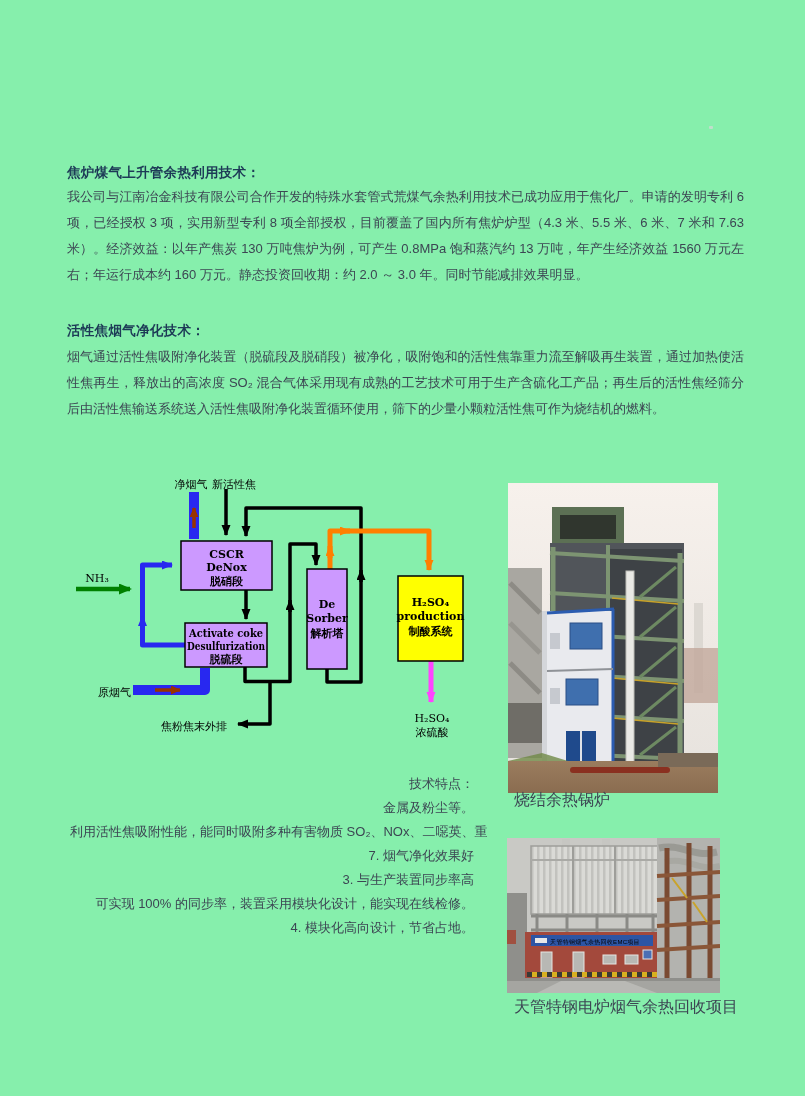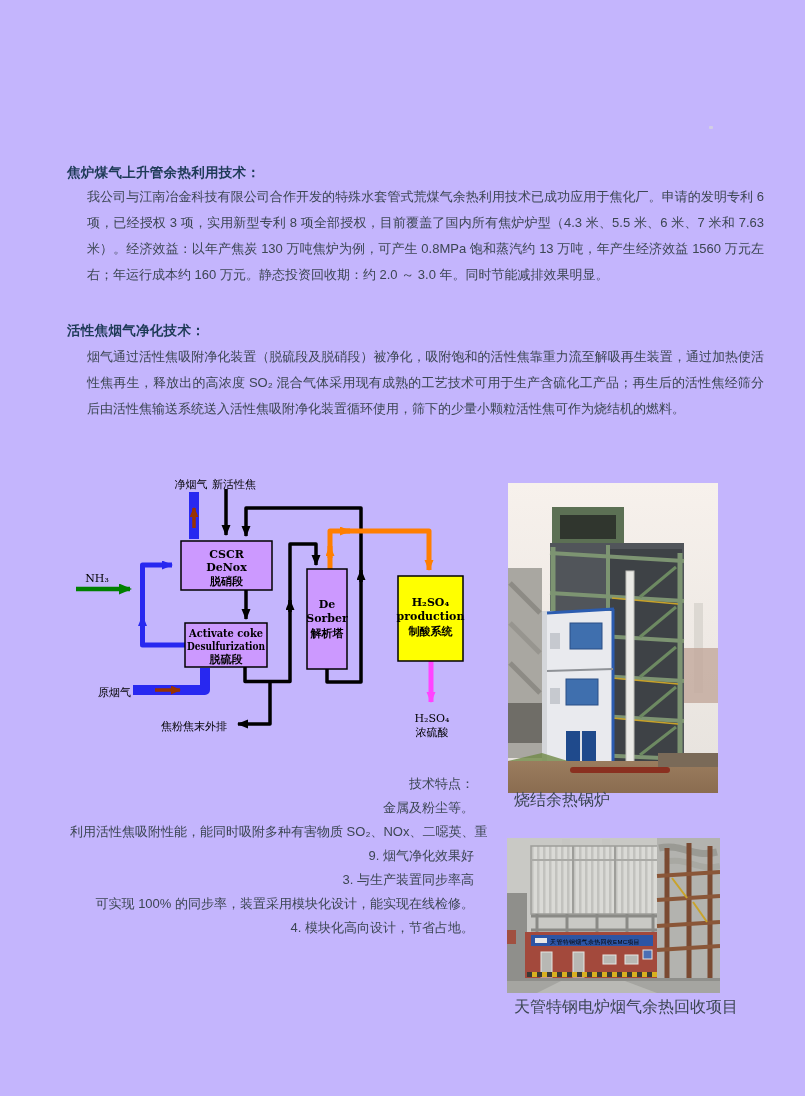--- a/index.html
+++ b/index.html
@@ -1,21 +1,21 @@
 <!DOCTYPE html>
 <html><head>
 <meta charset="utf-8">
 <style>
   html,body{margin:0;padding:0;background:#ffffff;}
-  .page{position:relative;width:805px;height:1096px;background:#c4b5fd;overflow:hidden;
+  .page{position:relative;width:805px;height:1096px;background:#86efac;overflow:hidden;
         font-family:"Liberation Sans","DejaVu Sans",sans-serif;}
   .heading{position:absolute;left:67px;font-size:13.5px;font-weight:bold;color:#1d3a56;
            letter-spacing:.3px;line-height:20px;}
   .para{position:absolute;left:67px;width:677px;font-size:13px;line-height:26px;
-        color:#3c4653;text-align:justify;margin-left:20px;}
+        color:#3c4653;text-align:justify;}
   .tech{position:absolute;left:70px;top:772px;width:404px;font-size:13px;color:#3c4653;}
   .tech div{height:24px;line-height:24px;white-space:nowrap;text-align:right;}
   .caption{position:absolute;left:514px;font-size:16px;color:#3c4653;line-height:16px;}
   .photo{position:absolute;display:block;}
   .diagram{position:absolute;left:64px;top:470px;}
   .artifact{position:absolute;left:709px;top:126px;width:4px;height:3px;
             background:#d9d9d9;opacity:.7;border-radius:1px;}
   svg text{font-family:"DejaVu Serif","Liberation Serif",serif;fill:#000;}
   svg .boxtxt{font-size:11px;font-weight:bold;}
   svg .lbl{font-size:11px;}
@@ -261,19 +261,19 @@
       <polygon points="60,140 110,140 150,155 30,155" fill="#c2c2be" opacity=".7"></polygon>
       <rect x="0" y="140" width="213" height="3" fill="#8f8f8b"></rect>
     </g>
   </svg>
   <div class="caption" style="top:999px">天管特钢电炉烟气余热回收项目</div>
 
   <div class="tech">
     <div>技术特点：</div>
     <div>金属及粉尘等。</div>
     <div>利用活性焦吸附性能，能同时吸附多种有害物质 SO₂、NOx、二噁英、重</div>
-    <div>9. 烟气净化效果好</div>
+    <div>7. 烟气净化效果好</div>
     <div>3. 与生产装置同步率高</div>
     <div>可实现 100% 的同步率，装置采用模块化设计，能实现在线检修。</div>
     <div>4. 模块化高向设计，节省占地。</div>
   </div>
 
 </div>
 
 </body></html>

